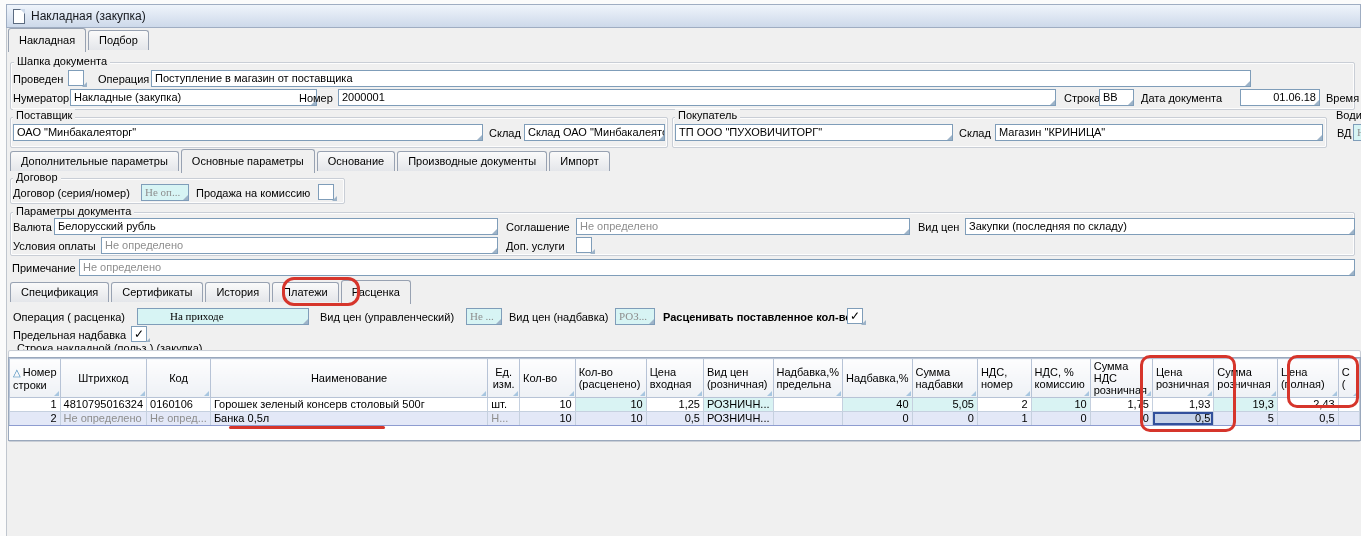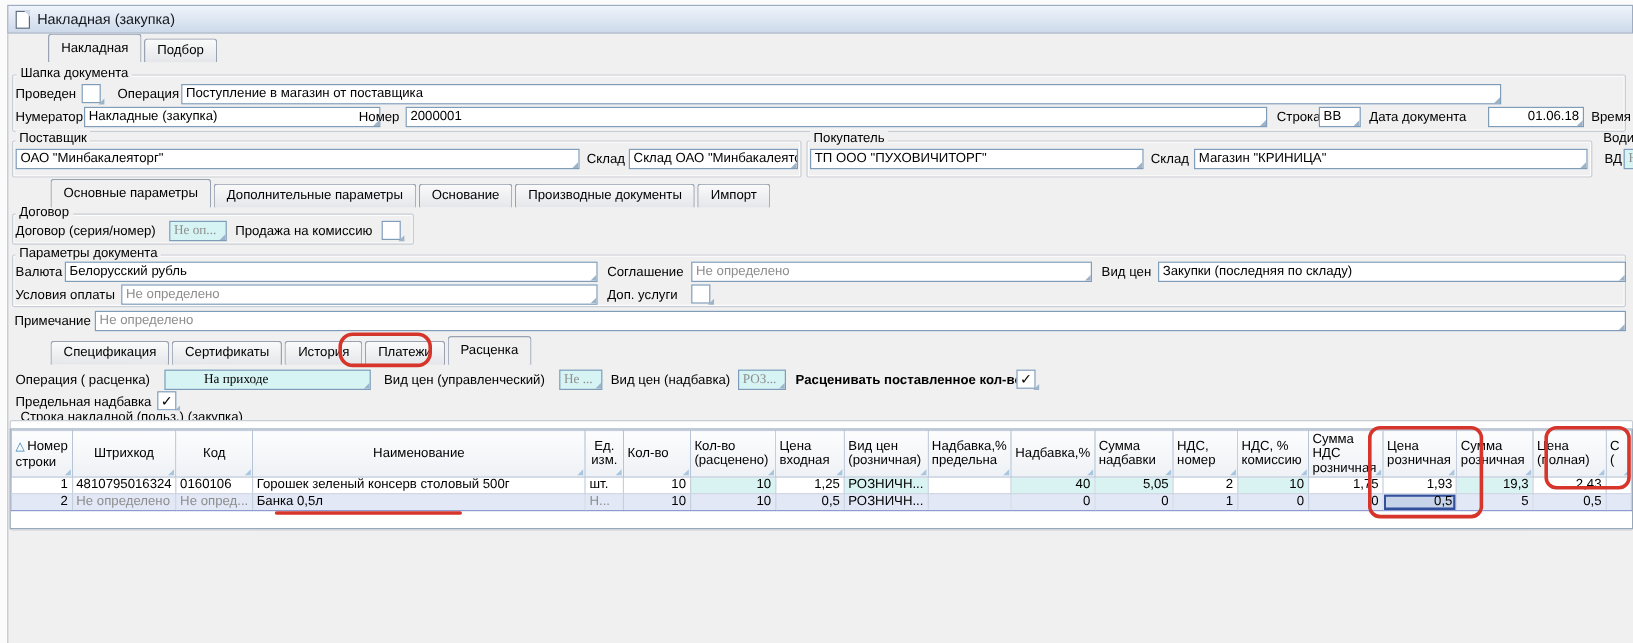--- a/index.html
+++ b/index.html
@@ -15,21 +15,21 @@
   .titlebar {
     position:absolute; left:6px; top:4px; width:1355px; height:24px;
     background:linear-gradient(#eff4fb,#cdd9ea);
     border:1px solid #9fadc2; display:flex; align-items:center; gap:6px;
     padding:0 6px; font-size:12px; color:#15181d;
   }
   .doc-icon { width:12px; height:15px; background:#fff; border:1px solid #5c6b80; position:relative; }
   .doc-icon::after { content:""; position:absolute; right:-1px; top:-1px; border-left:5px solid transparent; border-top:5px solid #cdd9ea; }
 
   
-  .tabstrip { position:absolute; display:flex; align-items:flex-end;padding-left:32px; }
+  .tabstrip { position:absolute; display:flex; align-items:center; }
   .tab {
     padding:3px 10px 4px; background:linear-gradient(#fafafa,#e4e6ea);
     border:1px solid #98a2b2; border-bottom:none; border-radius:3px 3px 0 0;
     margin-right:2px; height:20px;
   }
   .tab.active { background:#f0f0f0; height:24px; padding-top:5px; z-index:3; position:relative; }
 
   
   .grp { position:absolute; border:1px solid #c9ced6; box-shadow:inset 0 0 0 1px #fdfdfd; border-radius:2px; }
   .grp-label { position:absolute; background:#f0f0f0; padding:0 3px; white-space:nowrap; }
@@ -118,22 +118,22 @@
 <span class="grp-label" style="left:675px; top:109px;">Покупатель</span>
 <span class="fld" style="left:675px; top:124px; width:278px;">ТП ООО "ПУХОВИЧИТОРГ"</span>
 <span class="lbl" style="left:959px; top:127px;">Склад</span>
 <span class="fld" style="left:995px; top:124px; width:328px;">Магазин "КРИНИЦА"</span>
 
 <span class="grp-label" style="left:1333px; top:109px; background:transparent;">Водител</span>
 <span class="lbl" style="left:1337px; top:127px;">ВД</span>
 <span class="fld cyan gray" style="left:1353px; top:124px; width:30px;">Не о</span>
 
 <div class="tabstrip" style="left:10px; top:149px; height:24px;">
+  <span class="tab">Дополнительные параметры</span>
   <span class="tab active">Основные параметры</span>
-  <span class="tab">Дополнительные параметры</span>
   <span class="tab">Основание</span>
   <span class="tab">Производные документы</span>
   <span class="tab">Импорт</span>
 </div>
 
 <div class="grp" style="left:10px; top:178px; width:335px; height:26px;"></div>
 <span class="grp-label" style="left:13px; top:171px;">Договор</span>
 <span class="lbl" style="left:13px; top:187px;">Договор (серия/номер)</span>
 <span class="fld cyan gray" style="left:141px; top:184px; width:48px;">Не оп...</span>
 <span class="lbl" style="left:196px; top:187px;">Продажа на комиссию</span>

